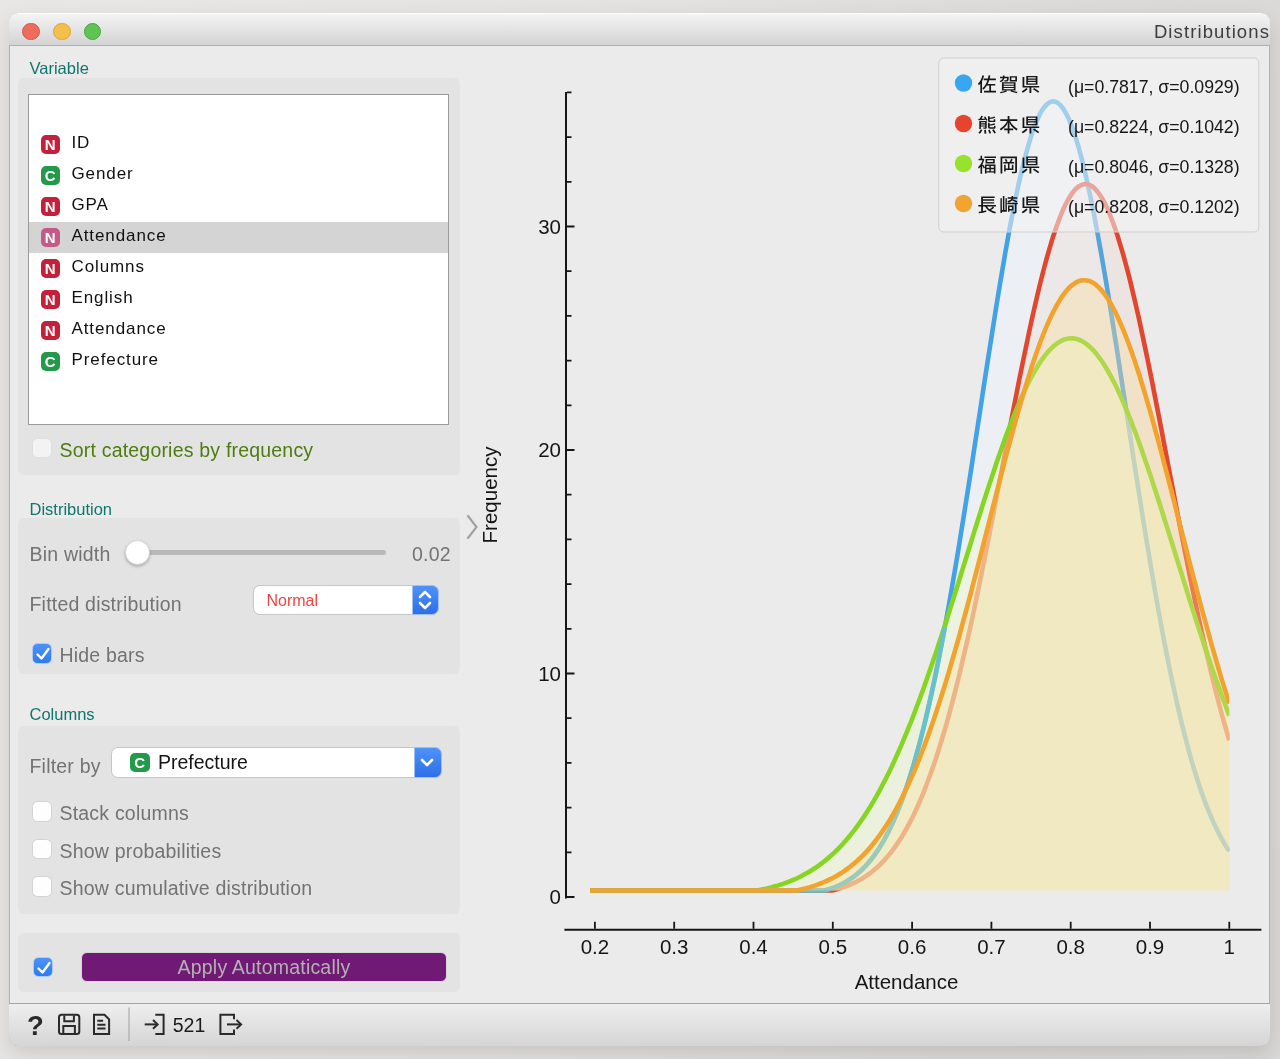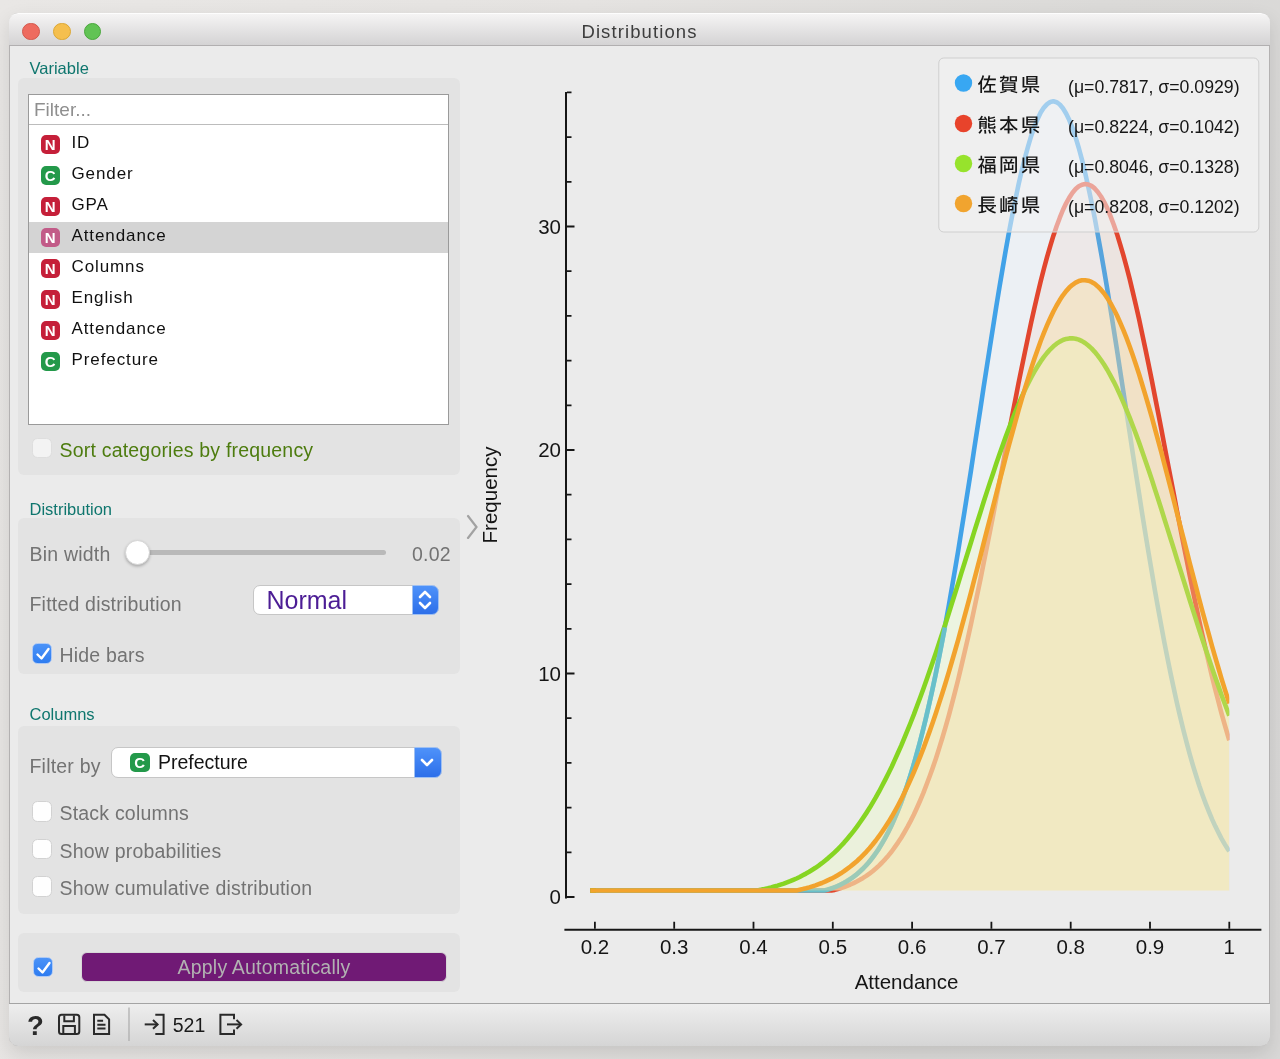--- a/index.html
+++ b/index.html
@@ -3,21 +3,21 @@
 <style>
 *{margin:0;padding:0;box-sizing:border-box}
 body{will-change:transform}
 html,body{width:1280px;height:1059px;overflow:hidden;font-family:"Liberation Sans",sans-serif;
 background:linear-gradient(100deg,#e9e7e5 0%,#e5e3e1 40%,#dbdad8 75%,#d9d8d7 100%)}
 #win{position:absolute;left:9px;top:13px;width:1261px;height:1033px;background:#ebebeb;
 border:1px solid #b3b1b1;border-radius:9px;box-shadow:0 8px 20px rgba(0,0,0,0.12)}
 #titlebar{position:absolute;left:9px;top:13px;width:1261px;height:33px;
 background:linear-gradient(#f5f4f4,#d4d3d4);border-bottom:1px solid #b1afb0;
 border-radius:9px 9px 0 0;border-top:1px solid #fdfdfd}
-#title{position:absolute;left:9px;top:20.5px;width:1261px;text-align:center;font-size:18.5px;letter-spacing:1.1px;color:#3d3d3d}
+#title{position:absolute;left:9px;top:20.5px;width:1261px;text-align:right;font-size:18.5px;letter-spacing:1.1px;color:#3d3d3d}
 .tl{position:absolute;top:22.5px;width:17.5px;height:17.5px;border-radius:50%}
 #tlr{left:22px;background:#ee6b5f;border:1px solid #d3584c}
 #tly{left:53px;background:#f5bf4e;border:1px solid #dca733}
 #tlg{left:83.5px;background:#61c354;border:1px solid #4aa73c}
 .seclabel{position:absolute;font-size:16.5px;color:#0f766e}
 .gbox{position:absolute;left:17.6px;width:442.8px;background:#e3e3e3;border-radius:6px}
 #listwrap{position:absolute;left:28px;top:94px;width:420.5px;height:331px;background:#fff;border:1px solid #9a9a9a}
 #filter{position:absolute;left:0;top:0;width:418.5px;height:29.5px;border-bottom:1px solid #bcbcbc;
 font-size:19px;color:#8f8f8f;line-height:29px;padding-left:5px}
 #rows{position:absolute;left:0;top:34px;width:418.5px}
@@ -49,21 +49,20 @@
 <div id="win"></div>
 <div id="titlebar"></div>
 <div id="title">Distributions</div>
 <div class="tl" id="tlr"></div>
 <div class="tl" id="tly"></div>
 <div class="tl" id="tlg"></div>
 
 <div class="seclabel" style="left:29.5px;top:59px">Variable</div>
 <div class="gbox" style="top:78px;height:396.5px"></div>
 <div id="listwrap">
-  <div id="filter">Filter...</div>
   <div id="rows">
 <div class="row">
         <span class="badge" style="background:#c51f39">N</span>
         <span class="rowtxt">ID</span>
       </div>
 <div class="row">
         <span class="badge" style="background:#23994a">C</span>
         <span class="rowtxt">Gender</span>
       </div>
 <div class="row">
@@ -96,21 +95,21 @@
 <div class="ctl dis" style="left:59.5px;top:438.5px">Sort categories by frequency</div>
 
 <div class="seclabel" style="left:29.5px;top:500px">Distribution</div>
 <div class="gbox" style="top:517.5px;height:156px"></div>
 <div class="ctl" style="left:29.5px;top:542.5px">Bin width</div>
 <div id="slider-track"></div>
 <div id="slider-knob"></div>
 <div class="ctl" style="left:412px;top:542.5px">0.02</div>
 <div class="ctl" style="left:29.5px;top:592.5px">Fitted distribution</div>
 <div class="combo" style="left:252.5px;top:584.5px;width:186.5px;height:30.5px">
-  <div style="position:absolute;left:13px;top:0;font-size:25px;color:#4c1d95">Normal</div>
+  <div style="position:absolute;left:13px;top:6px;font-size:16px;color:#ef4444">Normal</div>
   <div class="combobtn" style="height:30.5px">
     <svg width="24" height="28" viewBox="0 0 24 28">
         <path d="M7 11l5-5 5 5M7 17l5 5 5-5" stroke="#fff" stroke-width="2.6" fill="none" stroke-linecap="round" stroke-linejoin="round"></path>
       </svg>
   </div>
 </div>
 <div class="cb on" style="left:31.5px;top:643px">
     <svg width="16" height="15" viewBox="0 0 16 15">
       <path d="M2.5 7.5l4 4L13.5 2" stroke="#fff" stroke-width="2.4" fill="none" stroke-linecap="round" stroke-linejoin="round"></path>
     </svg>

